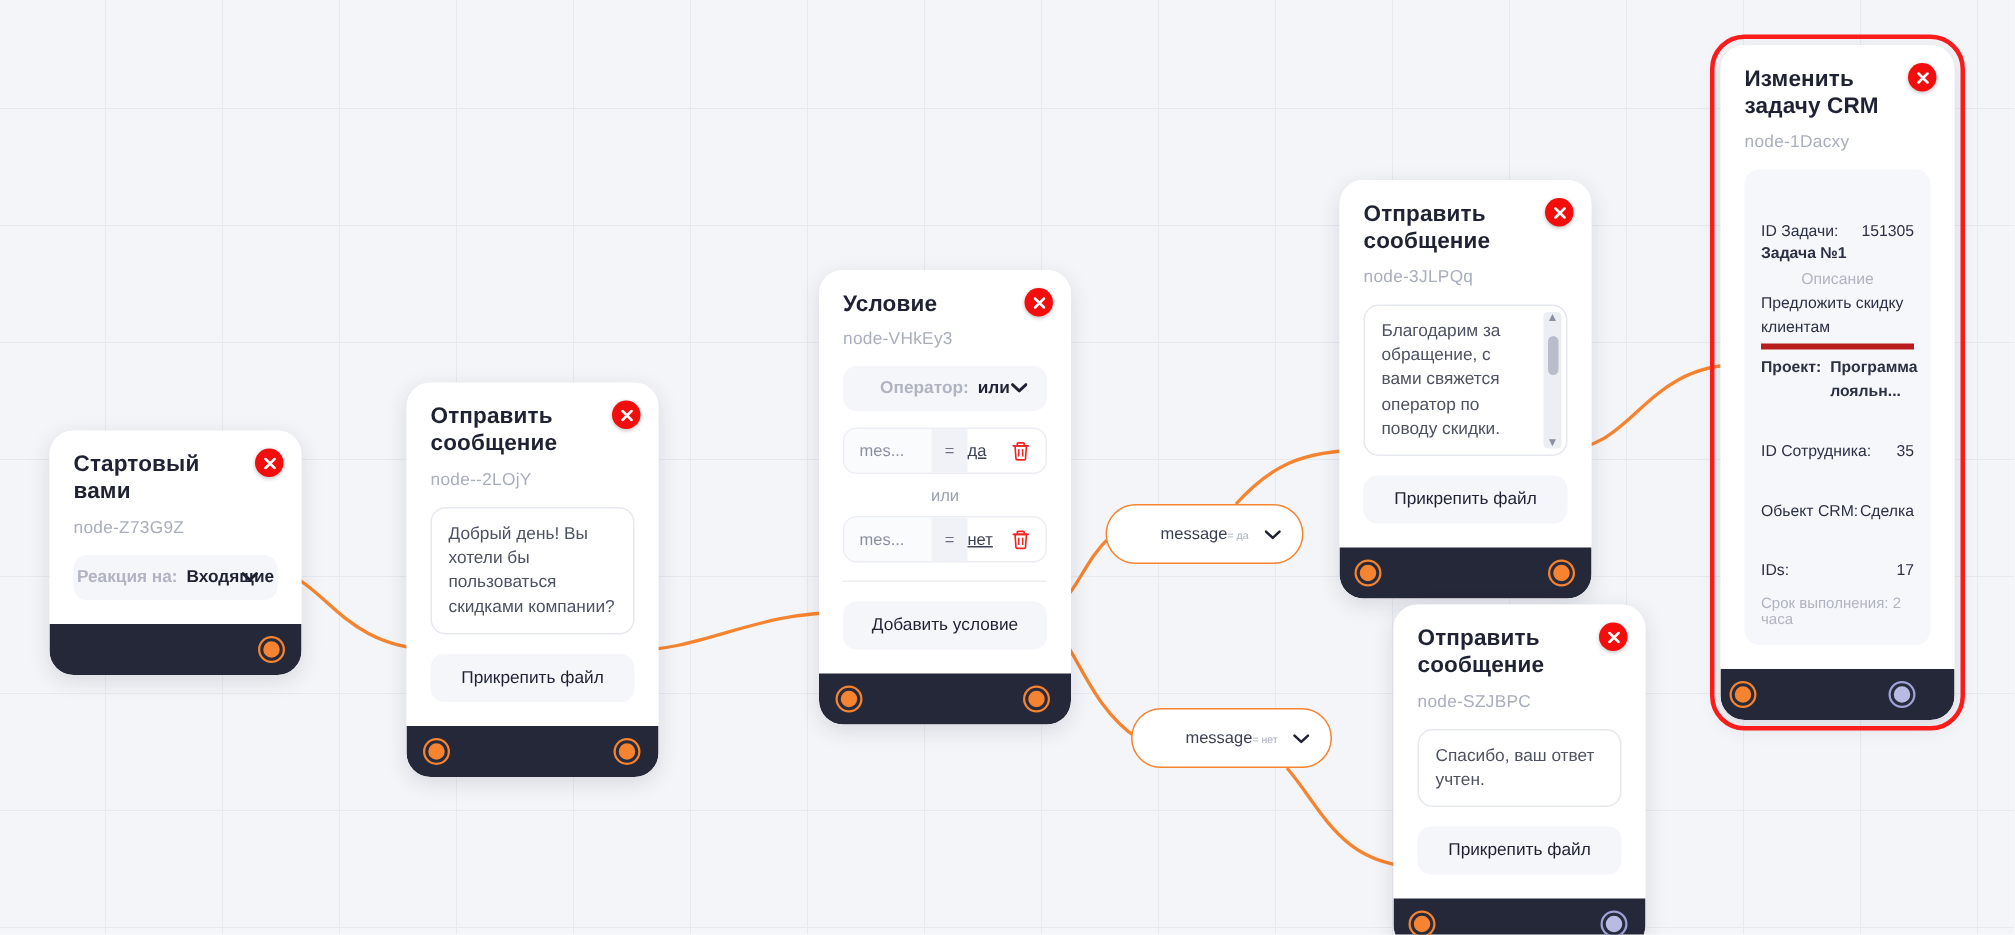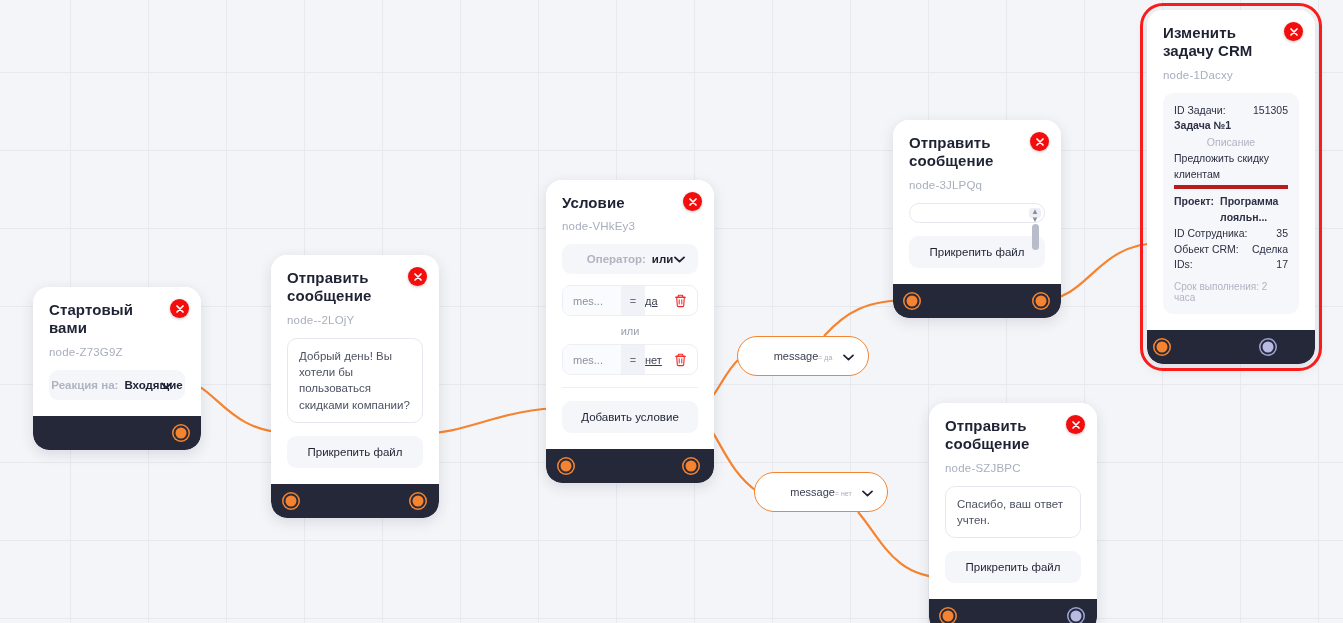--- a/index.html
+++ b/index.html
@@ -122,21 +122,21 @@
   }
   .msg-pill .m-main { font-size: 11px; color:#3b4052; line-height:1.1; }
   .msg-pill .m-sub  { font-size: 7px; color:#a9aebd; margin-top:2px; }
   .msg-pill .m-chev { position:absolute; right:14px; top:50%; transform:translateY(-50%); }
 
   
   .crm-box { margin-top: 12px; background:#f6f7fb; border-radius:10px; padding:10px 11px 11px 11px; }
   .crm-line { display:flex; justify-content:space-between; align-items:baseline;
               font-size:10.5px; color:#2b3043; line-height:1.5; }
   .crm-line .k { white-space:nowrap; }
-  .crm-line .v { font-weight:normal; text-align:center; }
+  .crm-line .v { font-weight:normal; text-align:center;margin-top:24px; }
   .crm-strong { font-size:10.5px; font-weight:bold; color:#2b3043; line-height:1.5; }
   .crm-muted { font-size:10.5px; color:#b0b4c2; line-height:1.6; }
   .crm-underline { font-size:10.5px; color:#2b3043; border-bottom:4px solid #b91c1c;
                    padding-bottom:3px; line-height:1.5; }
   .crm-proj { display:flex; gap:6px; font-size:10.5px; color:#2b3043; line-height:1.5;
               margin-top:5px;font-weight:bold; }
   .crm-foot { font-size:10px; color:#b0b4c2; margin-top:8px; }
 </style>
 </head>
 <body>
@@ -284,20 +284,21 @@
   <div class="node" style="left:893px; top:120px; width:168px;">
     <div class="body">
       <div class="node-title">Отправить сообщение</div>
       <div class="close-btn">
         <svg width="8" height="8" viewBox="0 0 8 8">
             <path d="M1 1 L7 7 M7 1 L1 7" stroke="#fff" stroke-width="1.7" stroke-linecap="round"></path>
           </svg>
       </div>
       <div class="node-id">node-3JLPQq</div>
       <div class="textbox" style="padding-right:22px;">
+        <span>Благодарим за обращение, с вами свяжется оператор по поводу скидки.</span>
         <span class="sbar">
           <span class="arw">▲</span>
           <span class="thumb"></span>
           <span class="arw">▼</span>
         </span>
       </div>
       <button class="attach-btn">Прикрепить файл</button>
     </div>
     <div class="foot">
       <div class="port" style="left:19px;"></div>
@@ -316,21 +317,21 @@
       <div class="node-id">node-SZJBPC</div>
       <div class="textbox" style="min-height:52px;">Спасибо, ваш ответ учтен.</div>
       <button class="attach-btn">Прикрепить файл</button>
     </div>
     <div class="foot">
       <div class="port" style="left:19px;"></div>
       <div class="port purple" style="left:147px;"></div>
     </div>
   </div>
 
-  <div class="node selected" style="left:1147px; top:10px; width:168px;">
+  <div class="node selected" style="left:1147px; top:30px; width:156px;">
     <div class="body">
       <div class="node-title">Изменить задачу CRM</div>
       <div class="close-btn">
         <svg width="8" height="8" viewBox="0 0 8 8">
             <path d="M1 1 L7 7 M7 1 L1 7" stroke="#fff" stroke-width="1.7" stroke-linecap="round"></path>
           </svg>
       </div>
       <div class="node-id">node-1Dacxy</div>
 
       <div class="crm-box">

